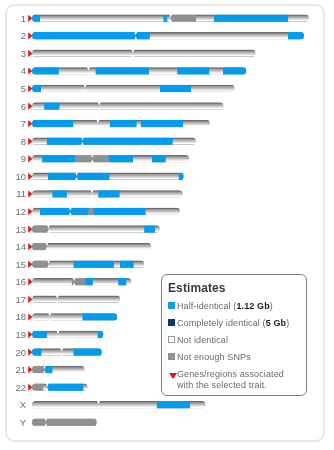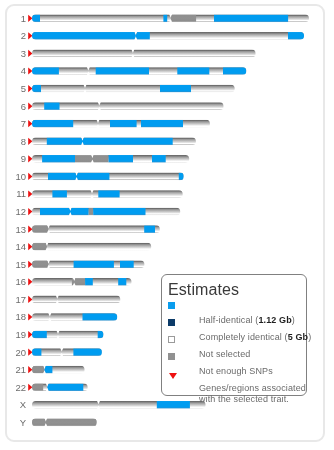--- a/index.html
+++ b/index.html
@@ -3,24 +3,24 @@
 <meta charset="utf-8">
 <style>
   html,body{margin:0;padding:0;background:#ffffff;}
   body{width:334px;height:450px;overflow:hidden;font-family:"Liberation Sans",sans-serif;}
   #panel{position:absolute;left:5px;top:4px;width:320px;height:438px;box-sizing:border-box;
          border:2px solid #e8e8e8;border-radius:9px;background:#fff;}
   #ideo{position:absolute;left:0;top:0;width:334px;height:450px;}
   .rowlabel{font-size:9.5px;fill:#6d6d6d;text-anchor:end;font-family:"Liberation Sans",sans-serif;}
   #legend{position:absolute;left:161px;top:274px;width:146px;height:122px;box-sizing:border-box;
           border:1px solid #808080;border-radius:6px;background:#fff;}
-  #legend .ltitle{position:absolute;left:6px;top:5.5px;font-size:16px;font-weight:normal;color:#3a3a3a;letter-spacing:0.1px;}
+  #legend .ltitle{position:absolute;left:6px;top:5.5px;font-size:12px;font-weight:bold;color:#3a3a3a;letter-spacing:0.1px;}
   .litem{position:absolute;left:6px;font-size:9px;color:#6a6a6a;white-space:nowrap;line-height:10.5px;}
   .sw{position:absolute;left:0px;width:7px;height:7px;box-sizing:border-box;}
-  .ltxt{position:absolute;left:31px;top:-1.5px;letter-spacing:0.12px;margin-top:14px;}
+  .ltxt{position:absolute;left:9px;top:-1.5px;letter-spacing:0.12px;}
   .ltxt b{color:#1f1f1f;}
 </style>
 </head>
 <body>
 
 <div id="panel"></div>
 <svg id="ideo" viewBox="0 0 334 450">
     <defs>
       <linearGradient id="gWhite" x1="0" y1="0" x2="0" y2="1">
         <stop offset="0" stop-color="#6a6a6a"></stop>
@@ -351,21 +351,21 @@
 <div class="litem" style="top: 27px;">
       <span class="sw" style="background: rgb(10, 157, 238);"></span>
       <span class="ltxt">Half-identical (<b>1.12 Gb</b>)</span>
     </div>
     <div class="litem" style="top: 44px;">
       <span class="sw" style="background: rgb(12, 59, 104);"></span>
       <span class="ltxt">Completely identical (<b>5 Gb</b>)</span>
     </div>
     <div class="litem" style="top: 61px;">
       <span class="sw" style="background: rgb(255, 255, 255); border: 1px solid rgb(154, 154, 154);"></span>
-      <span class="ltxt">Not selected</span>
+      <span class="ltxt">Not identical</span>
     </div>
     <div class="litem" style="top: 78px;">
       <span class="sw" style="background: rgb(145, 145, 145);"></span>
       <span class="ltxt">Not enough SNPs</span>
     </div>
     <div class="litem" style="top: 95.5px;">
       <span class="sw" style="width: 0px; height: 0px; left: 1px; top: 2px; border-left: 4.6px solid transparent; border-right: 4.6px solid transparent; border-top: 6px solid rgb(238, 17, 17);"></span>
       <span class="ltxt">Genes/regions associated<br>with the selected trait.</span>
     </div>
   </div>

